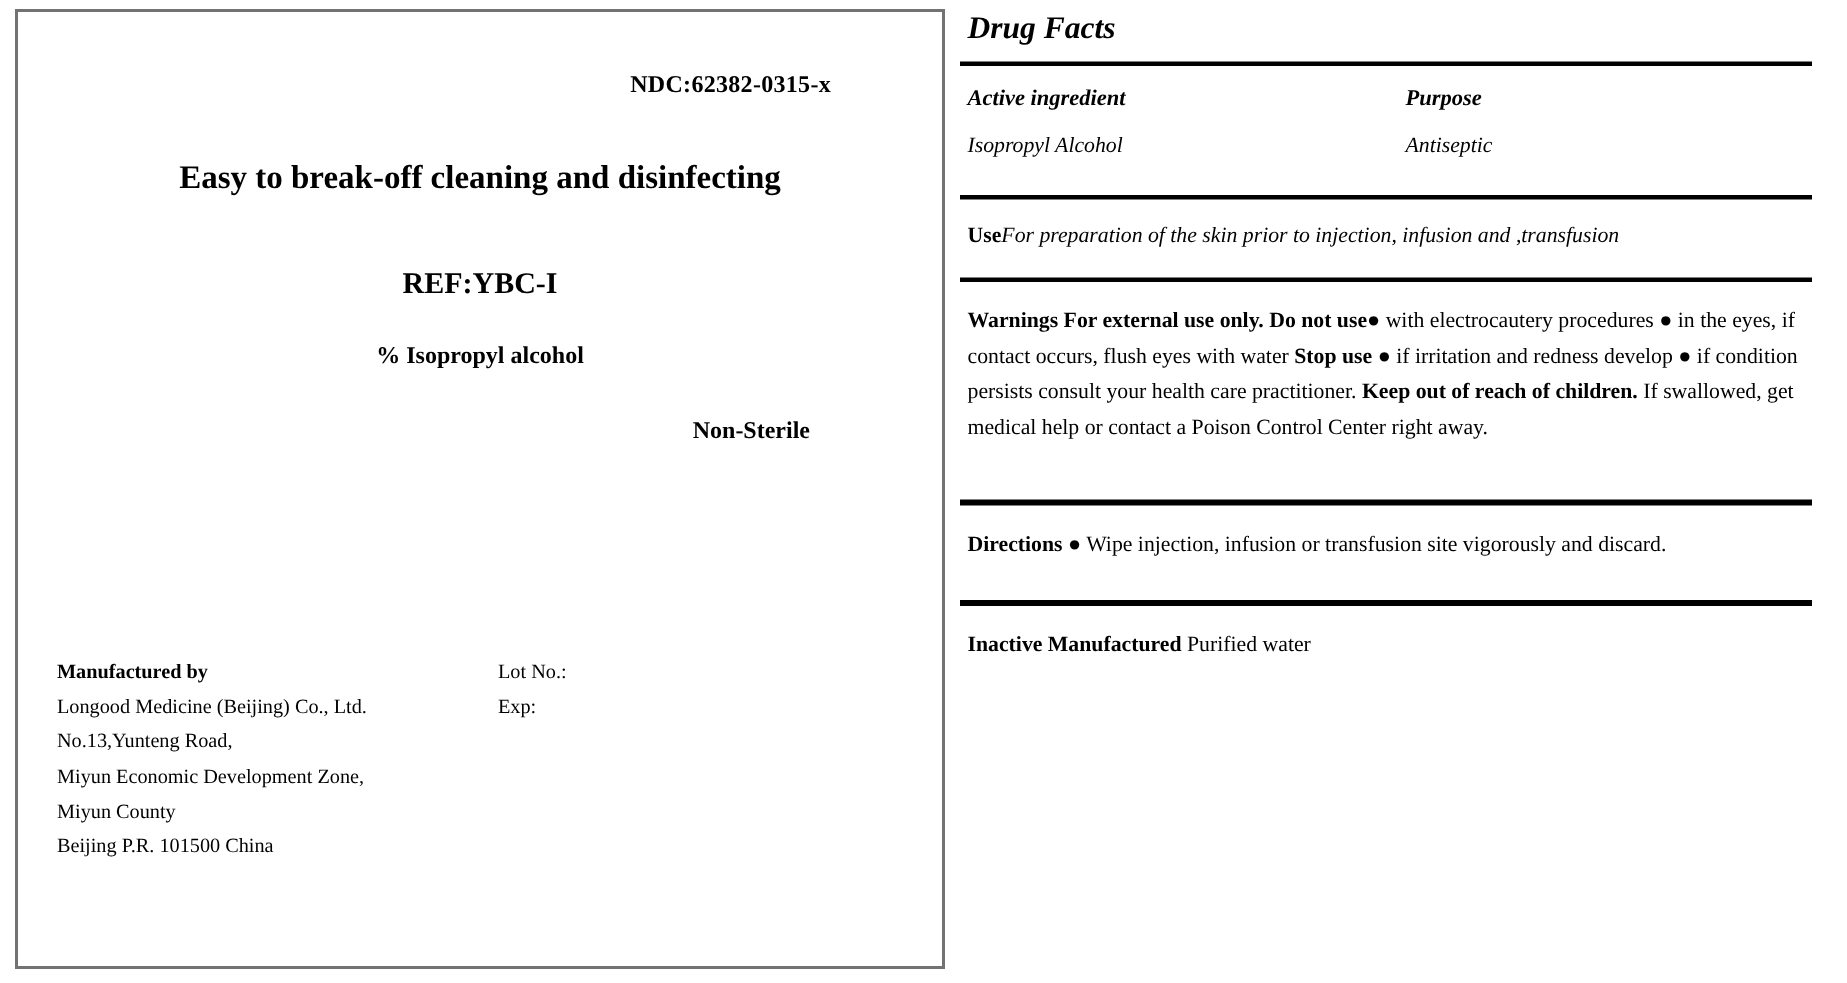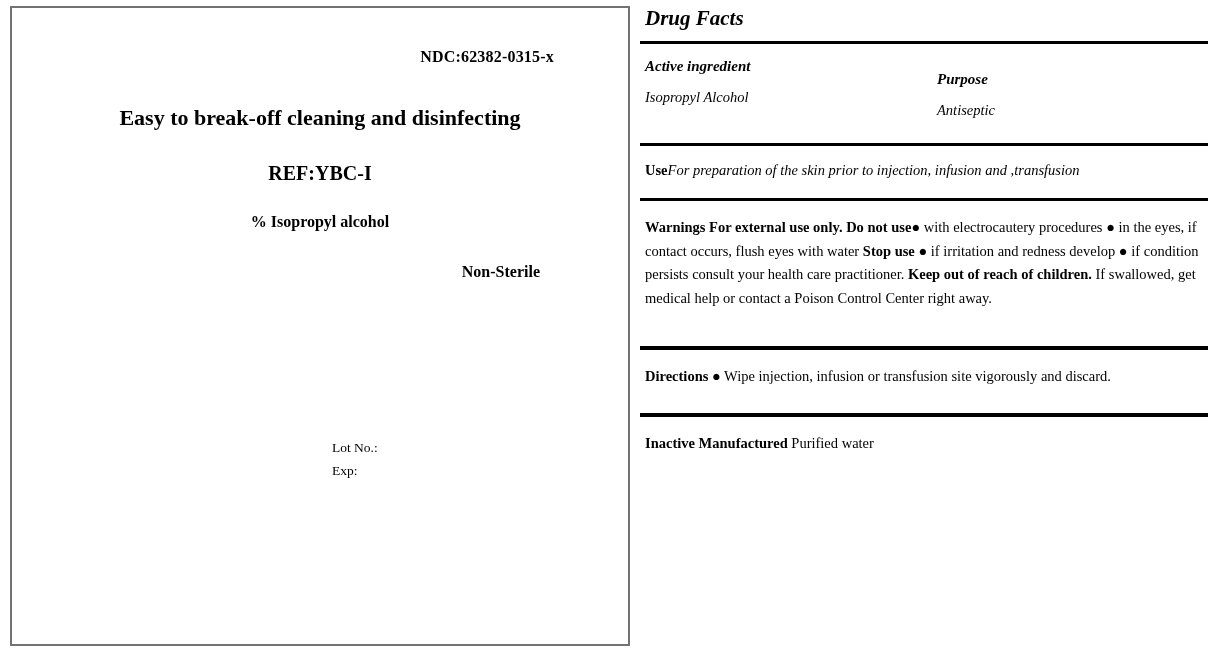--- a/index.html
+++ b/index.html
@@ -51,21 +51,21 @@
   .product-title-2 {
     text-align: center;
     font-weight: bold;
     font-size: 20px;
     margin-top: 34px;
   }
   .ref-line {
     text-align: center;
     font-weight: bold;
     font-size: 20px;
-    margin-top: 32px;
+    margin-top: 48px;
   }
   .pct-line {
     text-align: center;
     font-weight: bold;
     font-size: 16px;
     margin-top: 28px;
   }
   .prof-line {
     text-align: center;
     font-weight: bold;
@@ -137,21 +137,21 @@
   }
   .sect .bd {
     font-weight: bold;
   }
   .row-2col {
     display: flex;
     margin-top: 14px;
     margin-left: 5px;
   }
   .col-a { width: 292px; }
-  .col-b { width: 260px; margin-top: 13px; }
+  .col-b { width: 260px; }
   .ai-head {
     font-style: italic;
     font-weight: bold;
     font-size: 15px;
   }
   .ai-val {
     font-style: italic;
     font-size: 14.5px;
     margin-top: 14px;
   }
@@ -174,20 +174,28 @@
     <div class="ndc-line">NDC:62382-0315-x</div>
 
     <div class="product-title">Easy to break-off cleaning and disinfecting</div>
 
     <div class="ref-line">REF:YBC-I</div>
 
     <div class="pct-line">% Isopropyl alcohol</div>
 
     <div class="nonsterile">Non-Sterile</div>
 
+    <div class="manufacturer-block">
+      <div class="mfg-head">Manufactured by</div>
+      <div>Longood Medicine (Beijing) Co., Ltd.</div>
+      <div>No.13,Yunteng Road,</div>
+      <div>Miyun Economic Development Zone,</div>
+      <div>Miyun County</div>
+      <div>Beijing P.R. 101500 China</div>
+    </div>
 
     <div class="lot-block">
       <div>Lot No.:</div>
       <div>Exp:</div>
     </div>
 
   </div>
 
   <div class="right-panel">
 

